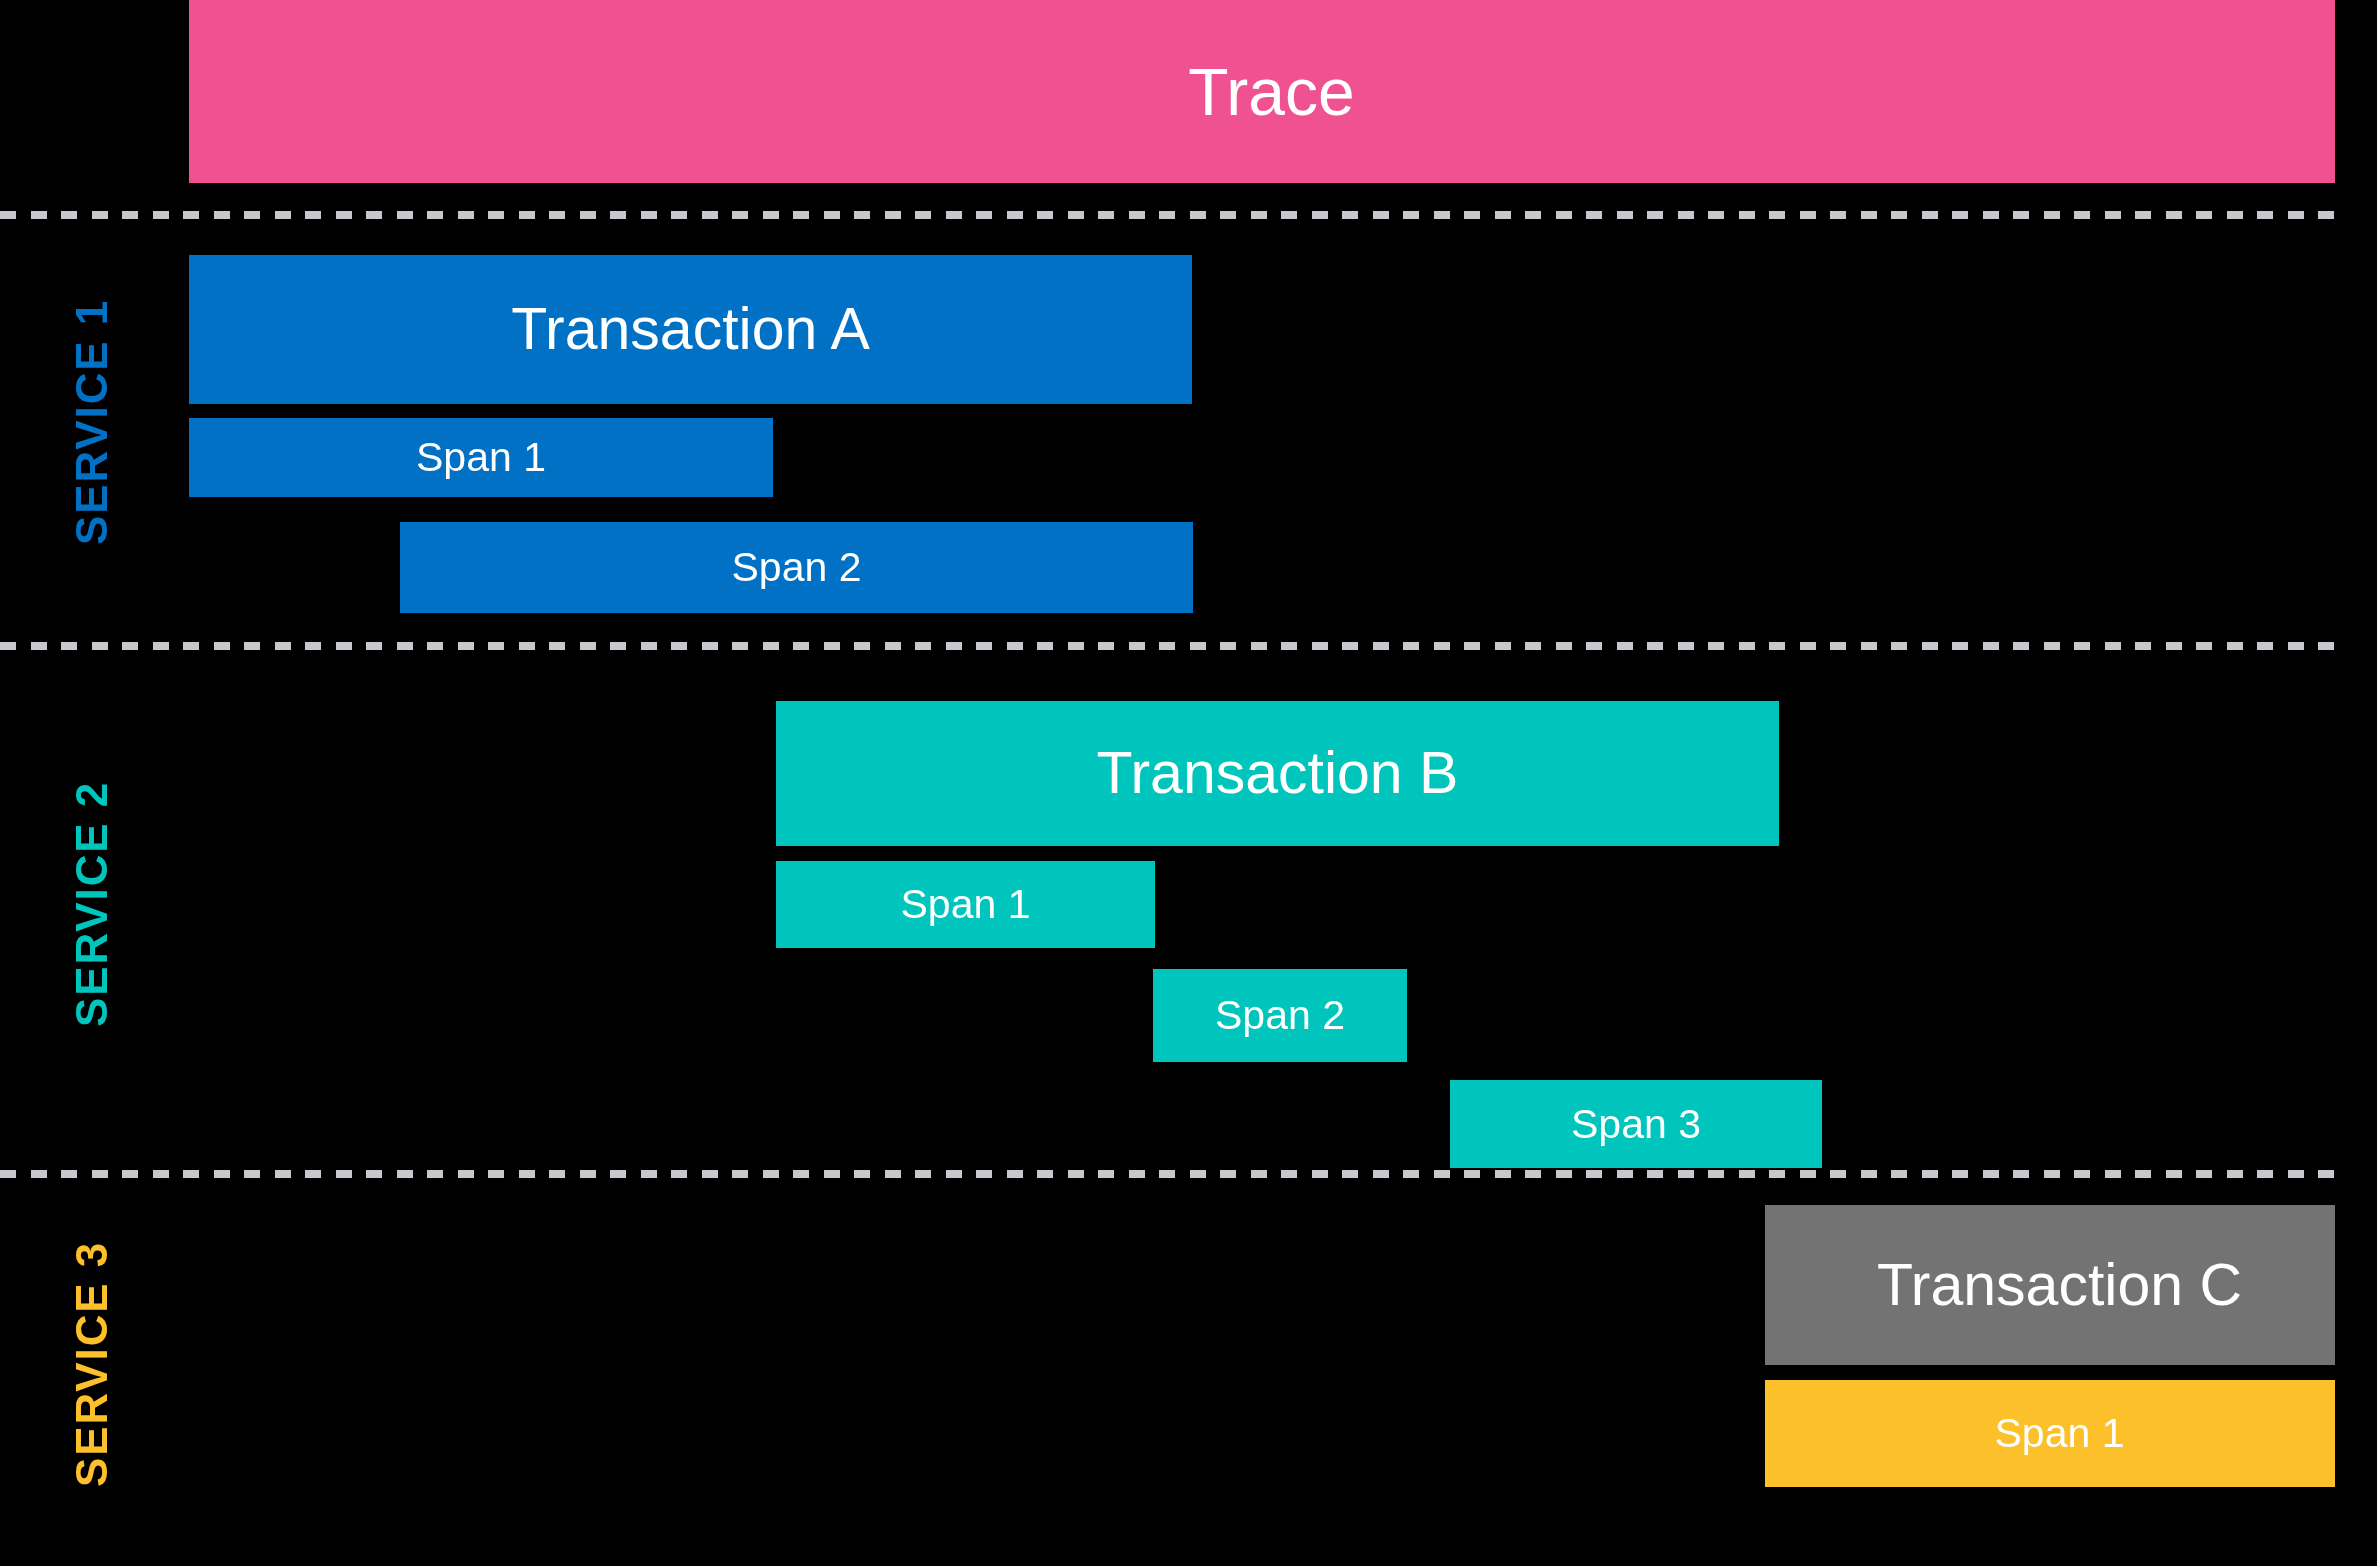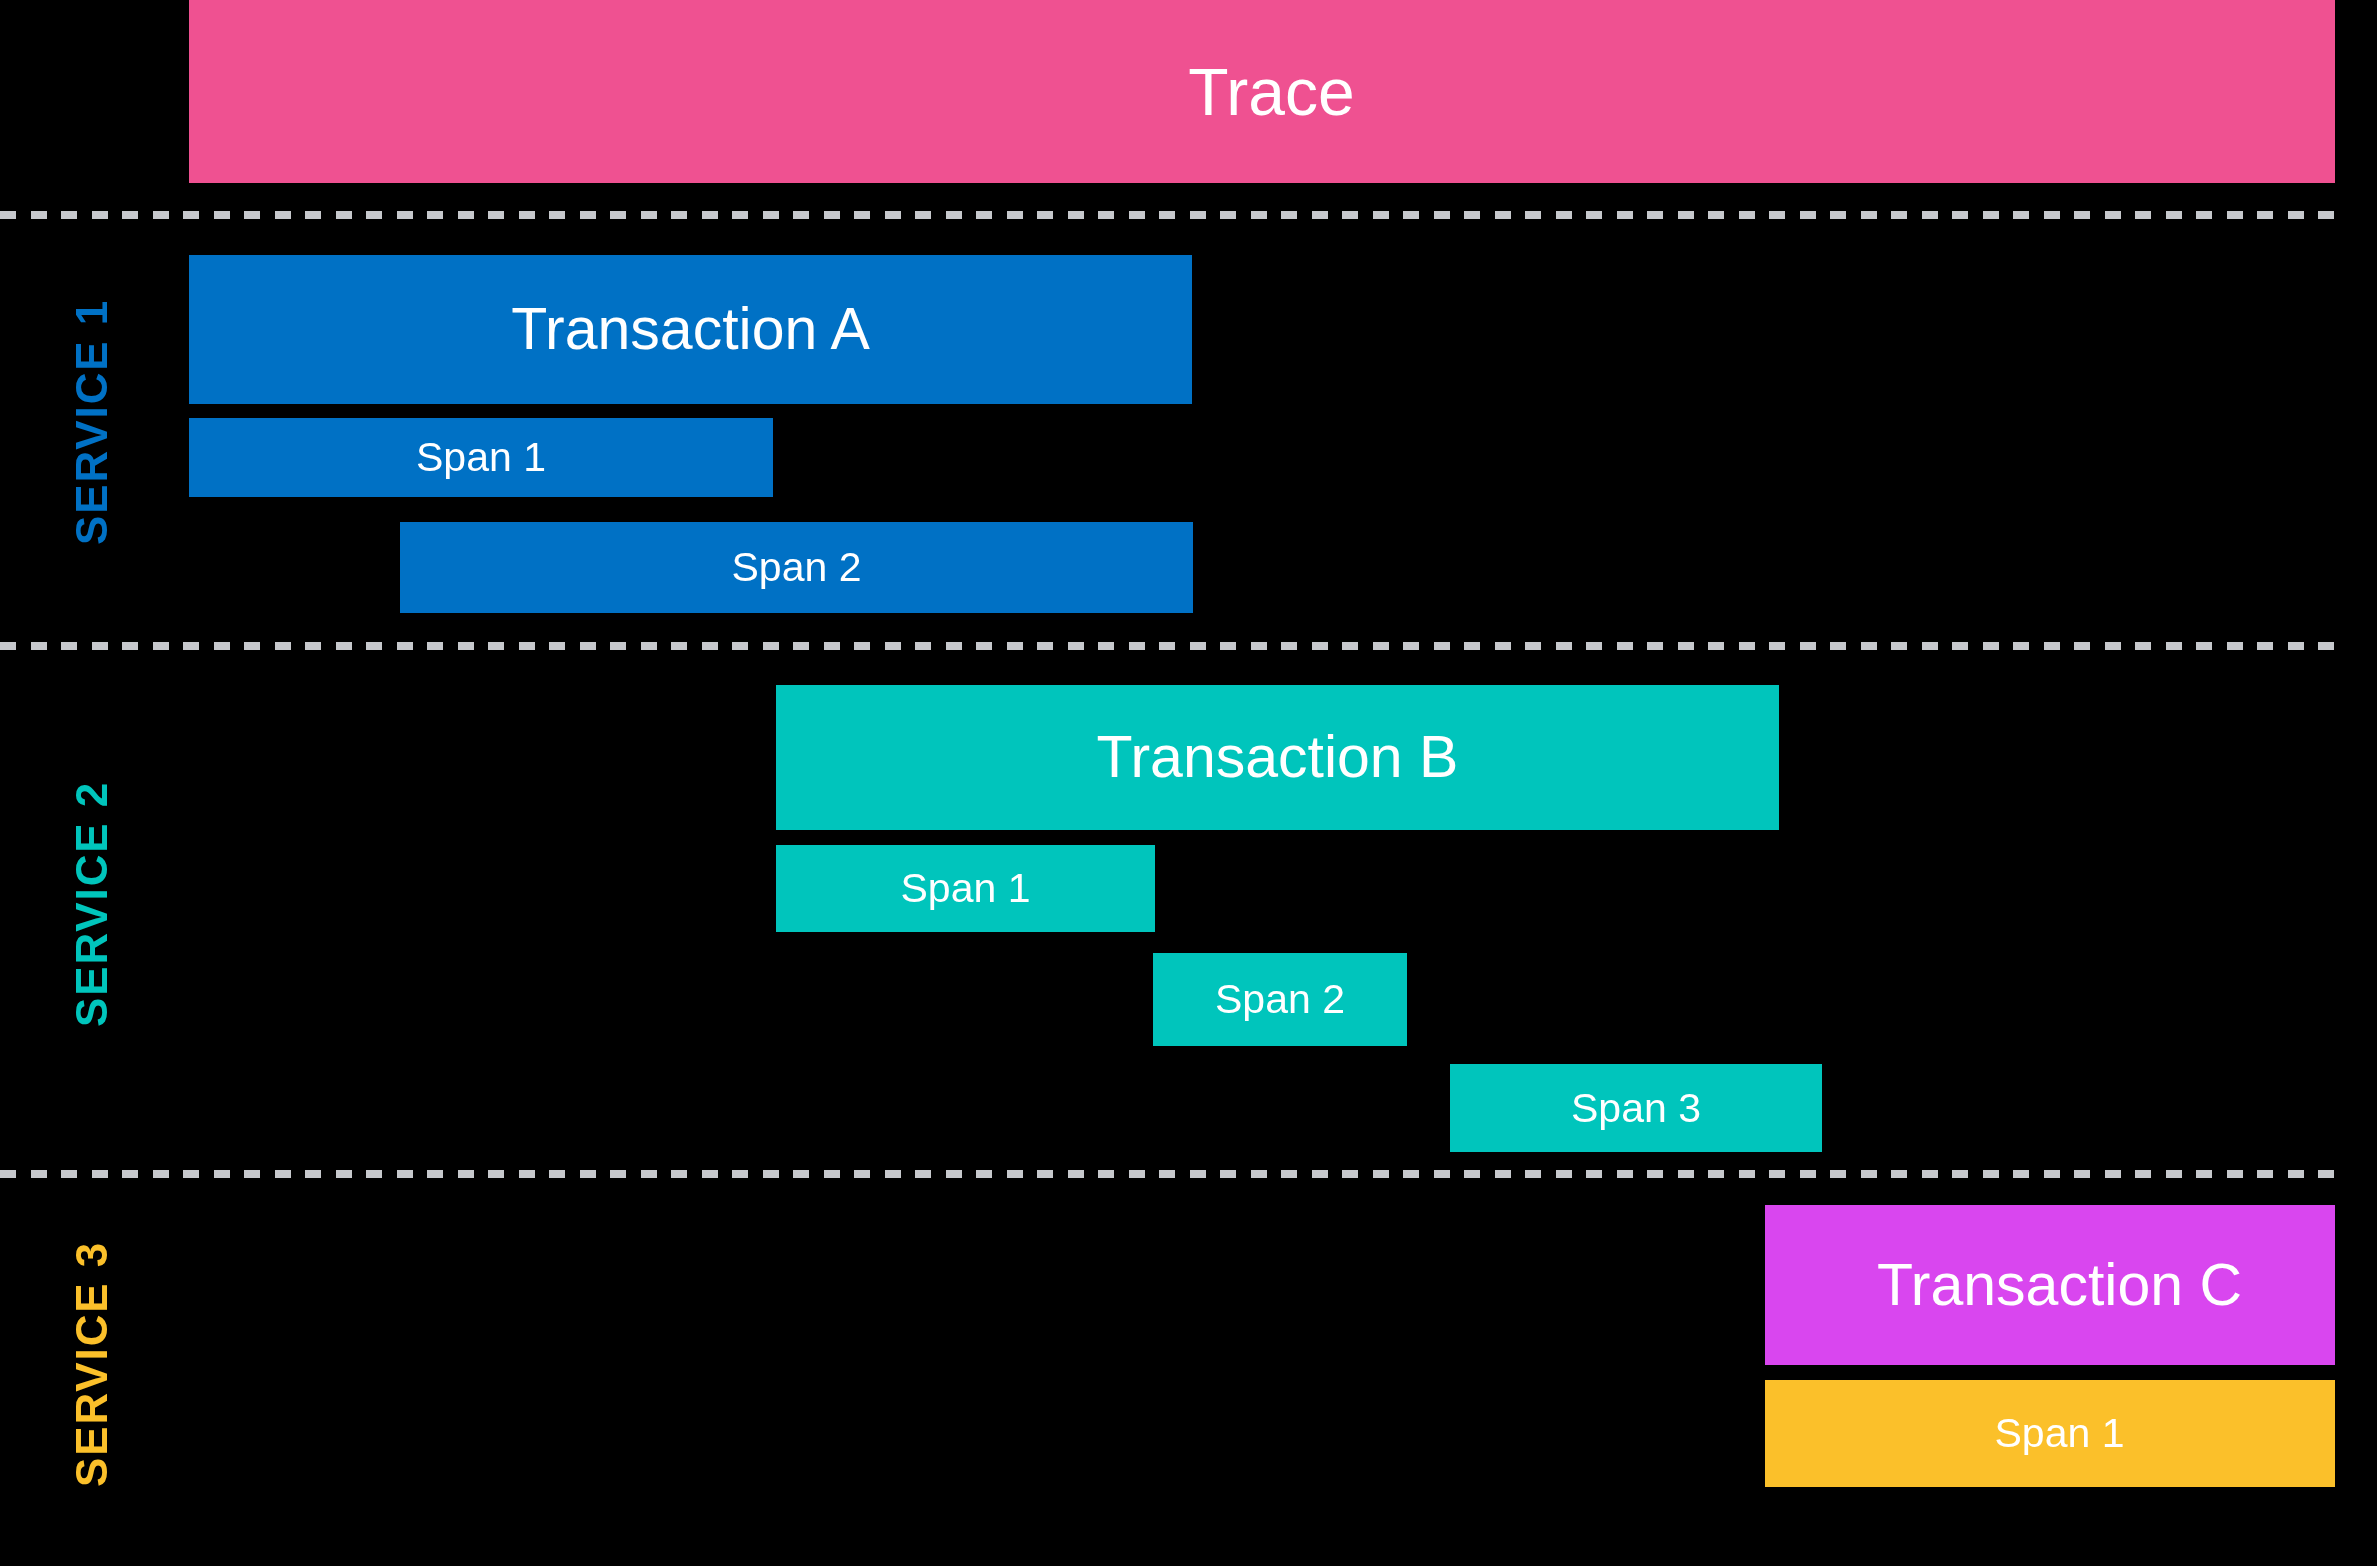--- a/index.html
+++ b/index.html
@@ -27,21 +27,21 @@
     color: #ffffff;
     white-space: nowrap;
     line-height: 1;
   }
   .bar-label {
     display: block;
     color: #ffffff;
   }
   .trace-bar   { background: #EF5191; }
   .svc1-bar    { background: #0071C5; text-align: center; }
-  .svc2-bar    { background: #00C5BC; }
+  .svc2-bar    { background: #00C5BC; margin-top: 16px; }
   .svc3-bar    { background: #FBC02A; }
 
   .txn-text  { font-size: 59px; }
   .span-text { font-size: 41px; }
   .trace-text{ font-size: 66px; }
 
   .divider {
     position: absolute;
     left: 0;
     width: 2377px;
@@ -101,21 +101,21 @@
       <div class="bar svc2-bar" style="left: 776px; top: 845px; width: 379px; height: 87px; background: rgb(0, 197, 188);">
         <span class="bar-label span-text">Span 1</span>
       </div>
       <div class="bar svc2-bar" style="left: 1153px; top: 953px; width: 254px; height: 93px; background: rgb(0, 197, 188);">
         <span class="bar-label span-text">Span 2</span>
       </div>
       <div class="bar svc2-bar" style="left: 1450px; top: 1064px; width: 372px; height: 88px; background: rgb(0, 197, 188);">
         <span class="bar-label span-text">Span 3</span>
       </div>
       <div class="svc-label svc-label-3" style="color: rgb(251, 192, 42); left: -99px; top: 1342px; width: 381px;">SERVICE 3</div>
-      <div class="bar svc3-bar" style="left: 1765px; top: 1205px; width: 589px; height: 160px; background: #d946ef;">
+      <div class="bar svc3-bar" style="left: 1765px; top: 1205px; width: 589px; height: 160px; background: #737373;">
         <span class="bar-label txn-text">Transaction C</span>
       </div>
       <div class="bar svc3-bar" style="left: 1765px; top: 1380px; width: 589px; height: 107px; background: rgb(251, 192, 42);">
         <span class="bar-label span-text">Span 1</span>
       </div>
     </div>
 
 </div>
 
 

